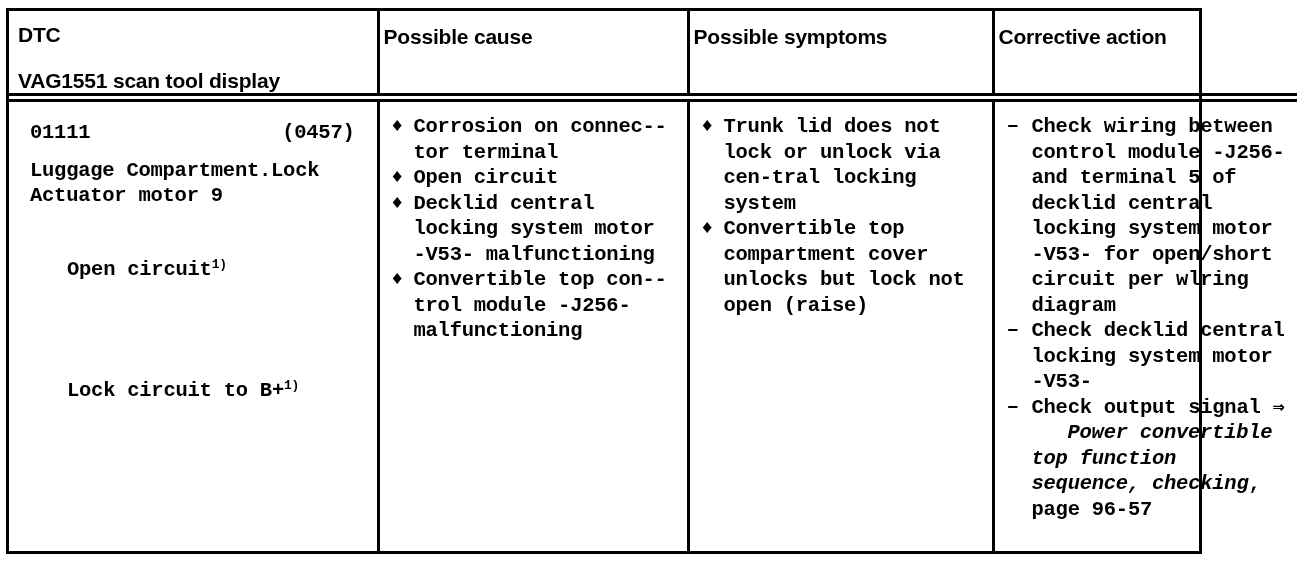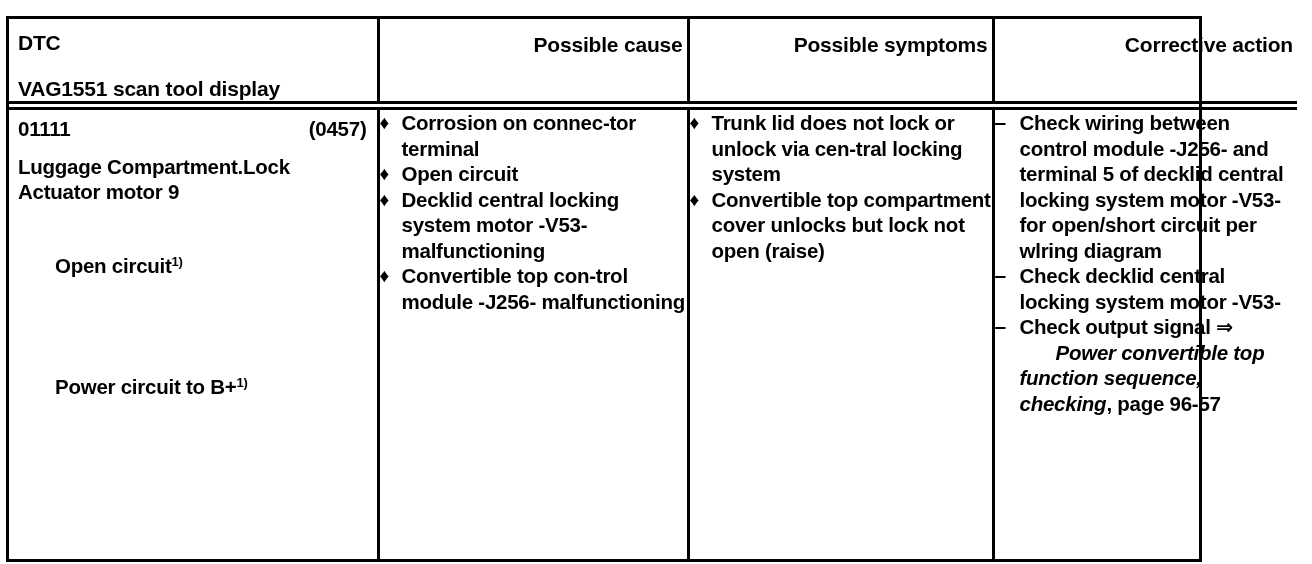--- a/index.html
+++ b/index.html
@@ -13,21 +13,21 @@
     height: 564px;
     font-family: "Liberation Sans", "DejaVu Sans", sans-serif;
     color: #000000;
     overflow: hidden;
   }
 
   
   .table-wrap {
     position: absolute;
     left: 6px;
-    top: 16px;
+    top: 8px;
     width: 1196px;
     height: 546px;
     box-sizing: border-box;
     border: 3px solid #000;
   }
 
   .table {
     width: 100%;
     height: 100%;
     border-collapse: collapse;
@@ -45,21 +45,21 @@
     vertical-align: top;
     padding: 0;
     border-right: 3px solid #000;
     font-weight: bold;
     font-size: 21px;
     letter-spacing: -0.2px;
   }
   thead th:last-child { border-right: none; }
 
   .hdr-center {
-    text-align: right;
+    text-align: left;
     padding-top: 14px;
     padding-left: 4px;
     padding-right: 4px;
   }
   .hdr-left {
     text-align: left;
     padding: 12px 0 0 9px;
   }
   .hdr-left .hline2 { margin-top: 22px; }
 
@@ -68,25 +68,26 @@
   .rule-inner {
     height: 9px;
     border-top: 3px solid #000;
     border-bottom: 3px solid #000;
     box-sizing: border-box;
   }
 
   
   tbody td {
     vertical-align: top;
-    padding: 0;
+    padding: 12px;
     border-right: 3px solid #000;
     font-size: 20.5px;
     line-height: 25.5px;
     letter-spacing: -0.25px;
+    font-family: Liberation Mono, monospace;
   }
   tbody td:last-child { border-right: none; }
 
   .cellpad { position: relative; height: 100%; }
 
   
   .code-row {
     display: flex;
     justify-content: space-between;
     font-weight: bold;
@@ -173,21 +174,21 @@
       <tr>
 
         <td>
           <div class="cellpad">
             <div class="code-row">
               <span>01111</span>
               <span>(0457)</span>
             </div>
             <div class="c1-desc">Luggage Compartment.Lock Actuator motor 9</div>
             <div class="c1-sub sub-open"><span>Open circuit</span><sup>1)</sup></div>
-            <div class="c1-sub sub-short"><span>Power circuit to B+</span><sup>1)</sup></div>
+            <div class="c1-sub sub-short"><span>Lock circuit to B+</span><sup>1)</sup></div>
           </div>
         </td>
 
         <td>
           <ul class="lst c2-list">
             <li><span class="mk">♦</span><span>Corrosion on connec-­tor terminal</span></li>
             <li><span class="mk">♦</span><span>Open circuit</span></li>
             <li><span class="mk">♦</span><span>Decklid central locking system motor -V53- malfunctioning</span></li>
           </ul>
           <ul class="lst c2-list2">

